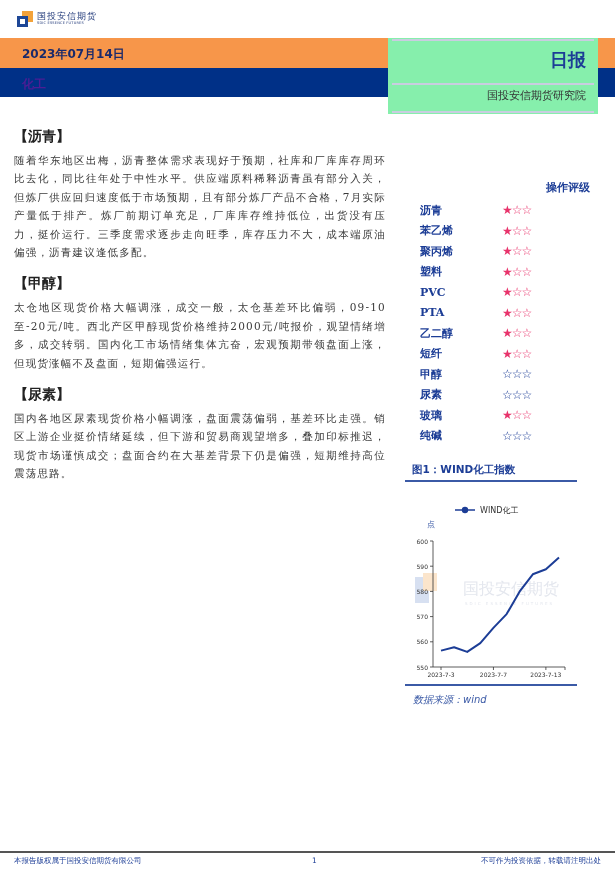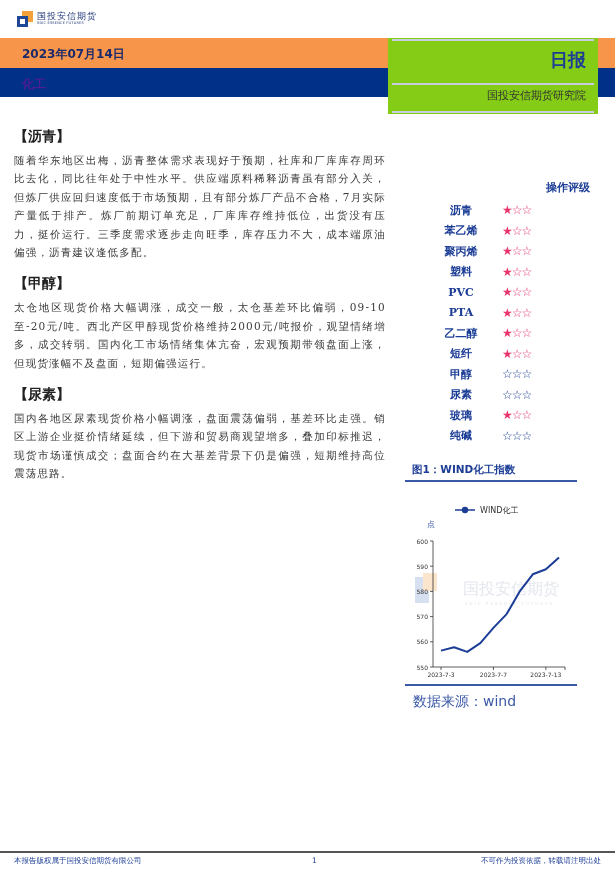--- a/index.html
+++ b/index.html
@@ -14,46 +14,46 @@
   .logo-mark .b { position: absolute; left: 0; top: 5px; width: 11px; height: 11px; border: 3px solid #1e4796; border-top-width: 3px; box-sizing: border-box; background: #fff; }
   .logo-text { display: flex; flex-direction: column; line-height: 1; }
   .logo-cn { font-size: 9px; color: #223a7a; letter-spacing: 1px; }
   .logo-en { font-size: 3.5px; color: #223a7a; margin-top: 1px; letter-spacing: 0.2px; }
 
   .band-orange { position: absolute; left: 0; top: 38px; width: 615px; height: 30px; background: #f7964a; }
   .band-navy { position: absolute; left: 0; top: 68px; width: 615px; height: 29px; background: #003087; }
   .date { position: absolute; left: 22px; top: 46px; font-size: 12px; font-weight: bold; color: #1a2a6b; font-family: "DejaVu Sans", sans-serif; }
   .section { position: absolute; left: 22px; top: 76px; font-size: 12px; font-weight: bold; color: #4c1d95; }
 
-  .title-box { position: absolute; left: 388px; top: 38px; width: 210px; height: 76px; background: #84cc16; }
+  .title-box { position: absolute; left: 388px; top: 38px; width: 210px; height: 76px; background: #86efac; }
   .title-box .line { position: absolute; left: 4px; right: 4px; height: 2px; background: #c9cde0; }
   .title-box .l1 { top: 1px; }
   .title-box .l2 { top: 45px; }
   .title-box .l3 { top: 73px; }
   .report-type { position: absolute; right: 12px; top: 10px; font-size: 18px; font-weight: bold; color: #1c3d96; }
   .institute { position: absolute; right: 12px; top: 50px; font-size: 11px; color: #333; margin-left: 44px; }
 
   .content { position: absolute; left: 14px; top: 128px; width: 372px; }
   .block { margin-bottom: 14px; }
   .block-title { font-size: 14px; font-weight: bold; color: #222; margin-bottom: 5px; font-family: Liberation Sans, sans-serif; }
   .block-text { font-size: 10.5px; line-height: 18.4px; color: #3a3a3a; letter-spacing: 1.2px; font-family: "DejaVu Serif", serif; text-align: justify; }
 
   .ratings { position: absolute; left: 420px; top: 180px; width: 170px; }
   .ratings-title { font-size: 11px; font-weight: bold; color: #1c3d96; height: 20px; font-family: "DejaVu Serif", serif; text-align: right; }
-  .rating-row { display: flex; height: 20.5px; align-items: center; text-align: center; }
+  .rating-row { display: flex; height: 20.5px; align-items: center; }
   .rating-name { width: 82px; font-size: 11px; font-weight: bold; color: #1c3d96; font-family: "DejaVu Serif", serif; }
   .stars { font-size: 12px; letter-spacing: -1px; }
   .star-filled { color: #e8336b; }
   .star-empty-blue { color: #1c3d96; }
 
   .fig-title { position: absolute; left: 412px; top: 463px; font-size: 10.5px; font-weight: bold; color: #1c3d96; text-align: right; }
   .fig-rule { position: absolute; left: 405px; top: 480px; width: 172px; height: 1.5px; background: #3b5aa6; }
   .chart { position: absolute; left: 405px; top: 497px; width: 172px; height: 185px; }
   .fig-rule-bottom { position: absolute; left: 405px; top: 684px; width: 172px; height: 1.5px; background: #3b5aa6; }
-  .source { position: absolute; left: 413px; top: 693px; font-size: 14px; color: #3b5aa6; }
+  .source { position: absolute; left: 413px; top: 693px; font-size: 10px; font-style: italic; color: #3b5aa6; }
 
   .footer-rule { position: absolute; left: 0; top: 851px; width: 615px; height: 2px; background: #555; }
   .footer-left { position: absolute; left: 14px; top: 856px; font-size: 7.5px; color: #1c3d96; }
   .footer-page { position: absolute; left: 312px; top: 856px; font-size: 7.5px; color: #1c3d96; }
   .footer-right { position: absolute; right: 14px; top: 856px; font-size: 7.5px; color: #1c3d96; }
 </style>
 </head>
 <body>
 
 <div class="logo">

